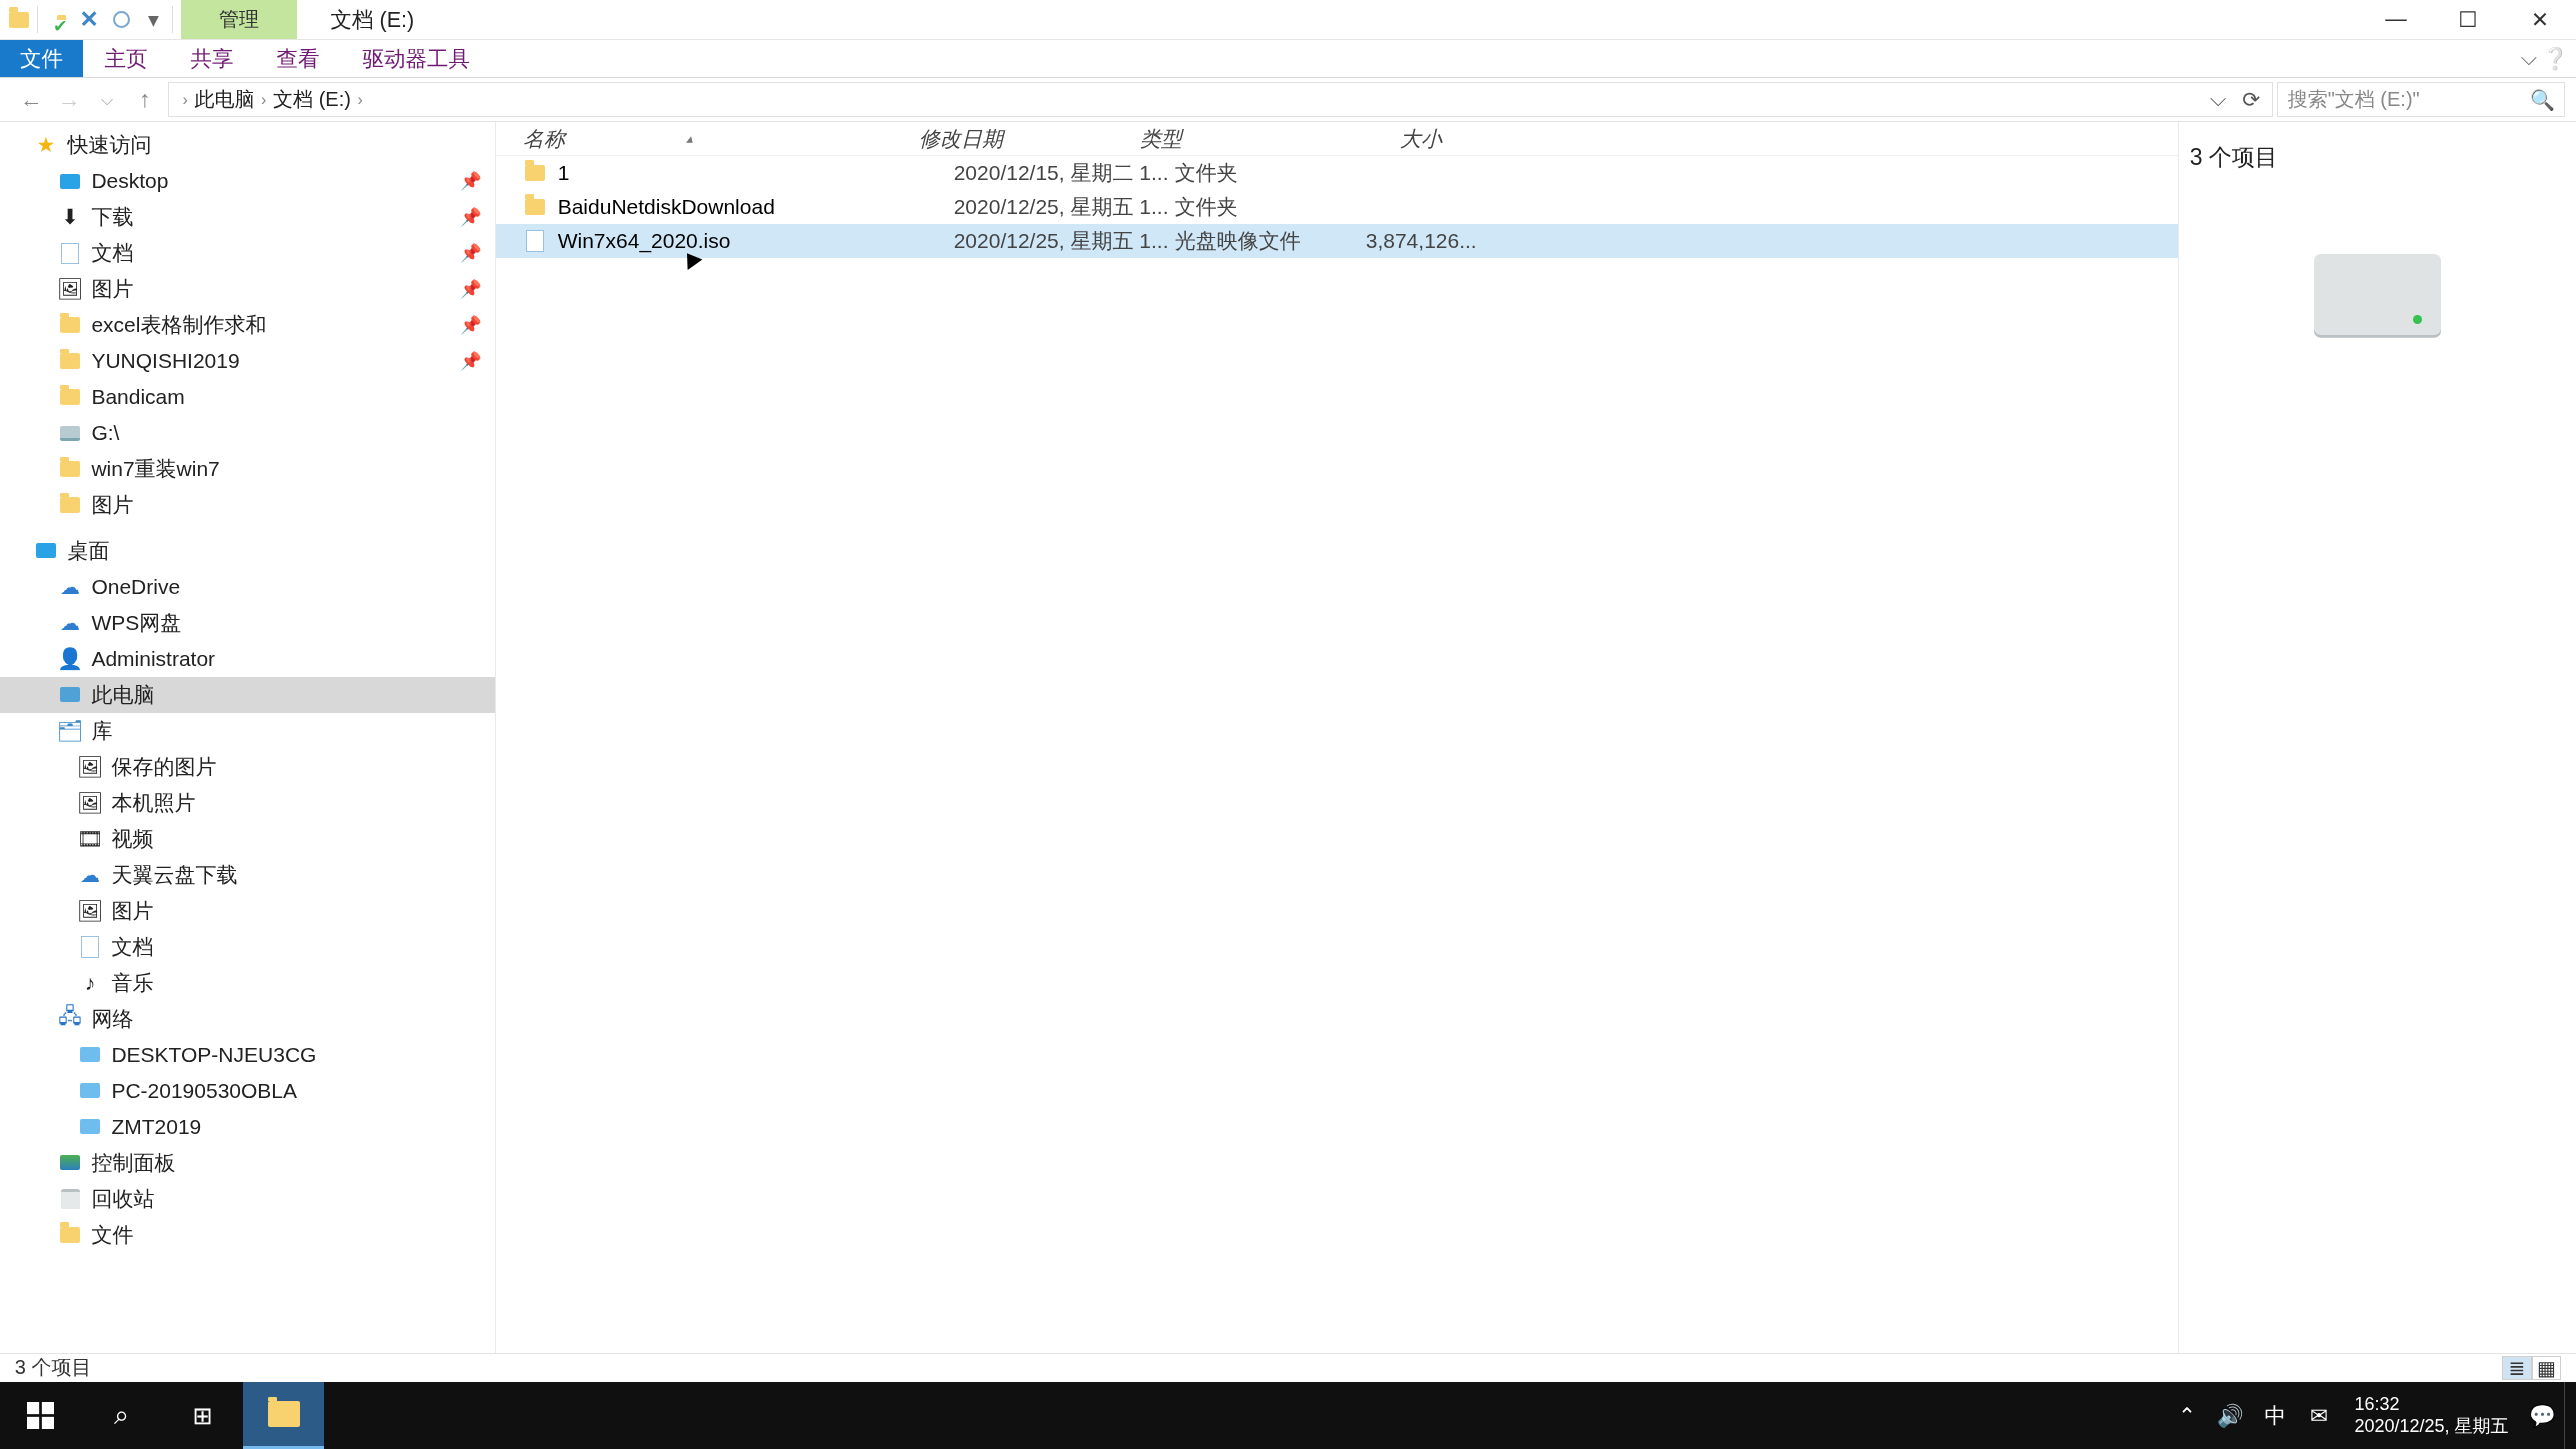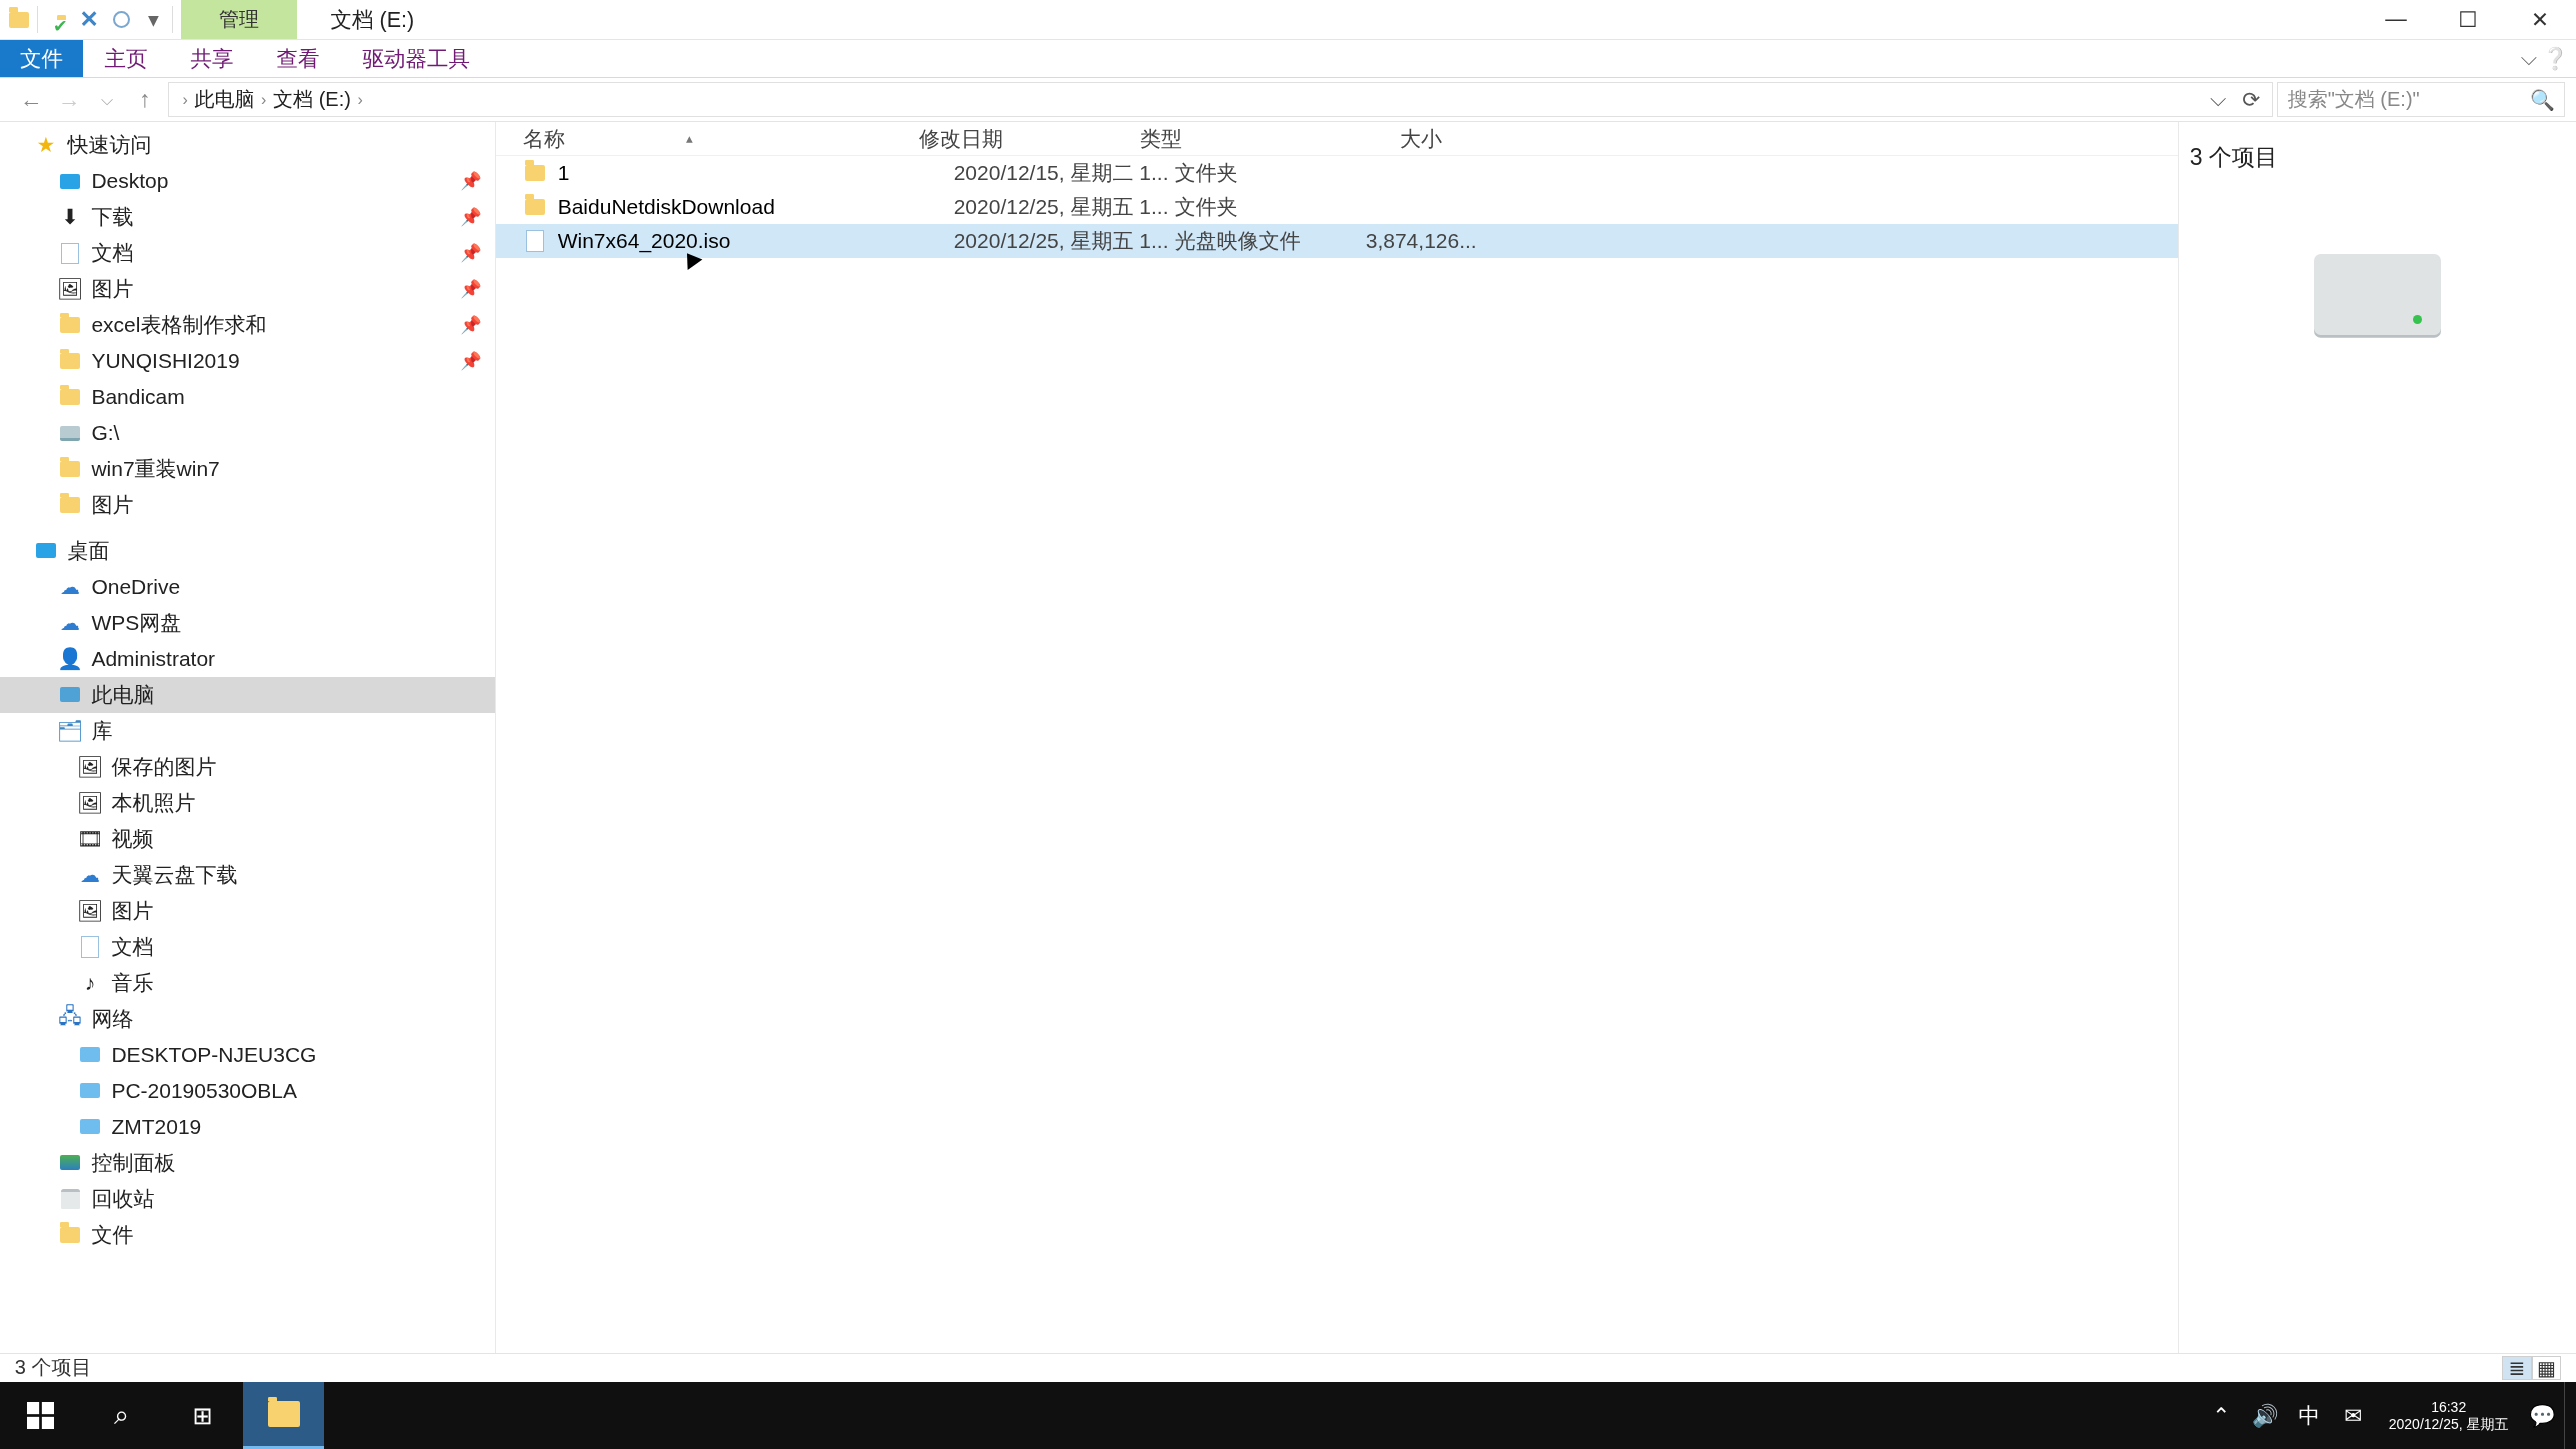--- a/index.html
+++ b/index.html
@@ -55,21 +55,21 @@
 .icon-netpc{width:20px;height:14.8px;background:#6fbdee;border-radius:2px;}
 .icon-cp{width:20px;height:14.8px;background:linear-gradient(#4db050,#2c7fbf);border-radius:2px;}
 .icon-lib{color:#3a87c4;}
 .icon-doc{width:17.4px;height:21.5px;background:#fff;border:1.3px solid #9ac1df;position:relative;}
 .icon-globe{color:#2973c4;}
 .icon-bin{width:19px;height:20px;background:#e5e9ea;border-radius:2.7px 2.7px 1.3px 1.3px;border-top:3.4px solid #b8c0c3;}
 
 .content { flex:1; display:flex; }
 .file-list { flex:1; font-size: 21px; }
 .col-headers { height: 34px; display:flex; align-items:center; color:#444; border-bottom: 0.7px solid #f0f0f0; padding-left: 27px; }
-.col-headers .col { display:flex; align-items:center; }
+.col-headers .col { display:flex; align-items:center;font-style:italic; }
 .col.name { width: 396px; }
 .col.date { width: 221px; }
 .col.type { width: 181px; }
 .col.size { width: 121px; text-align:right; justify-content:flex-end; }
 .col-headers .sort-up { font-size:13.4px; color:#777; margin-left: 121px; }
 .frow { height: 34px; display:flex; align-items:center; padding-left: 27px; }
 .frow.selected { background:#d0e7f8; }
 .frow .ficon { width: 24px; height: 24px; margin-right: 10.7px; display:flex; align-items:center; justify-content:center; }
 .frow .fcol { overflow:hidden; white-space:nowrap; text-overflow:ellipsis; }
 .fcol.name { width: 396px; }
@@ -86,21 +86,21 @@
 .status-bar .view-toggles { margin-left:auto; display:flex; }
 .status-bar .vt { width:29.5px; height:24px; border:0.7px solid #cfcfcf; display:flex; align-items:center; justify-content:center; }
 .status-bar .vt.active { background:#cfe3f3; }
 
 
 .taskbar { position:absolute; bottom:0; left:0; right:0; height: 67px; background:#101010; display:flex; align-items:center; color:#fff; }
 .taskbar .tbtn { width: 81px; height: 100%; display:flex; align-items:center; justify-content:center; }
 .taskbar .tbtn.active { background:#2b5b86; border-bottom: 3.4px solid #76b9ed; }
 .taskbar .tray { margin-left:auto; display:flex; align-items:center; height:100%; }
 .taskbar .ticon { width: 44px; height: 100%; display:flex; align-items:center; justify-content:center; font-size: 21.5px; }
-.taskbar .clock { padding: 0 13.4px; text-align:center; line-height:1.2; font-size: 14px; }
+.taskbar .clock { padding: 0 13.4px; text-align:left; line-height:1.2; font-size: 18px; }
 .taskbar .action { width: 42px; height:100%; display:flex; align-items:center; justify-content:center; }
 
 .cursor { position:absolute; width:0;height:0; border-left:9.4px solid transparent; border-right:9.4px solid transparent; border-bottom:14.8px solid #000; transform:rotate(-35deg); }
 </style>
 </head>
 <body>
 
 <div class="titlebar">
   <div class="qat">
     <div class="qicon">

